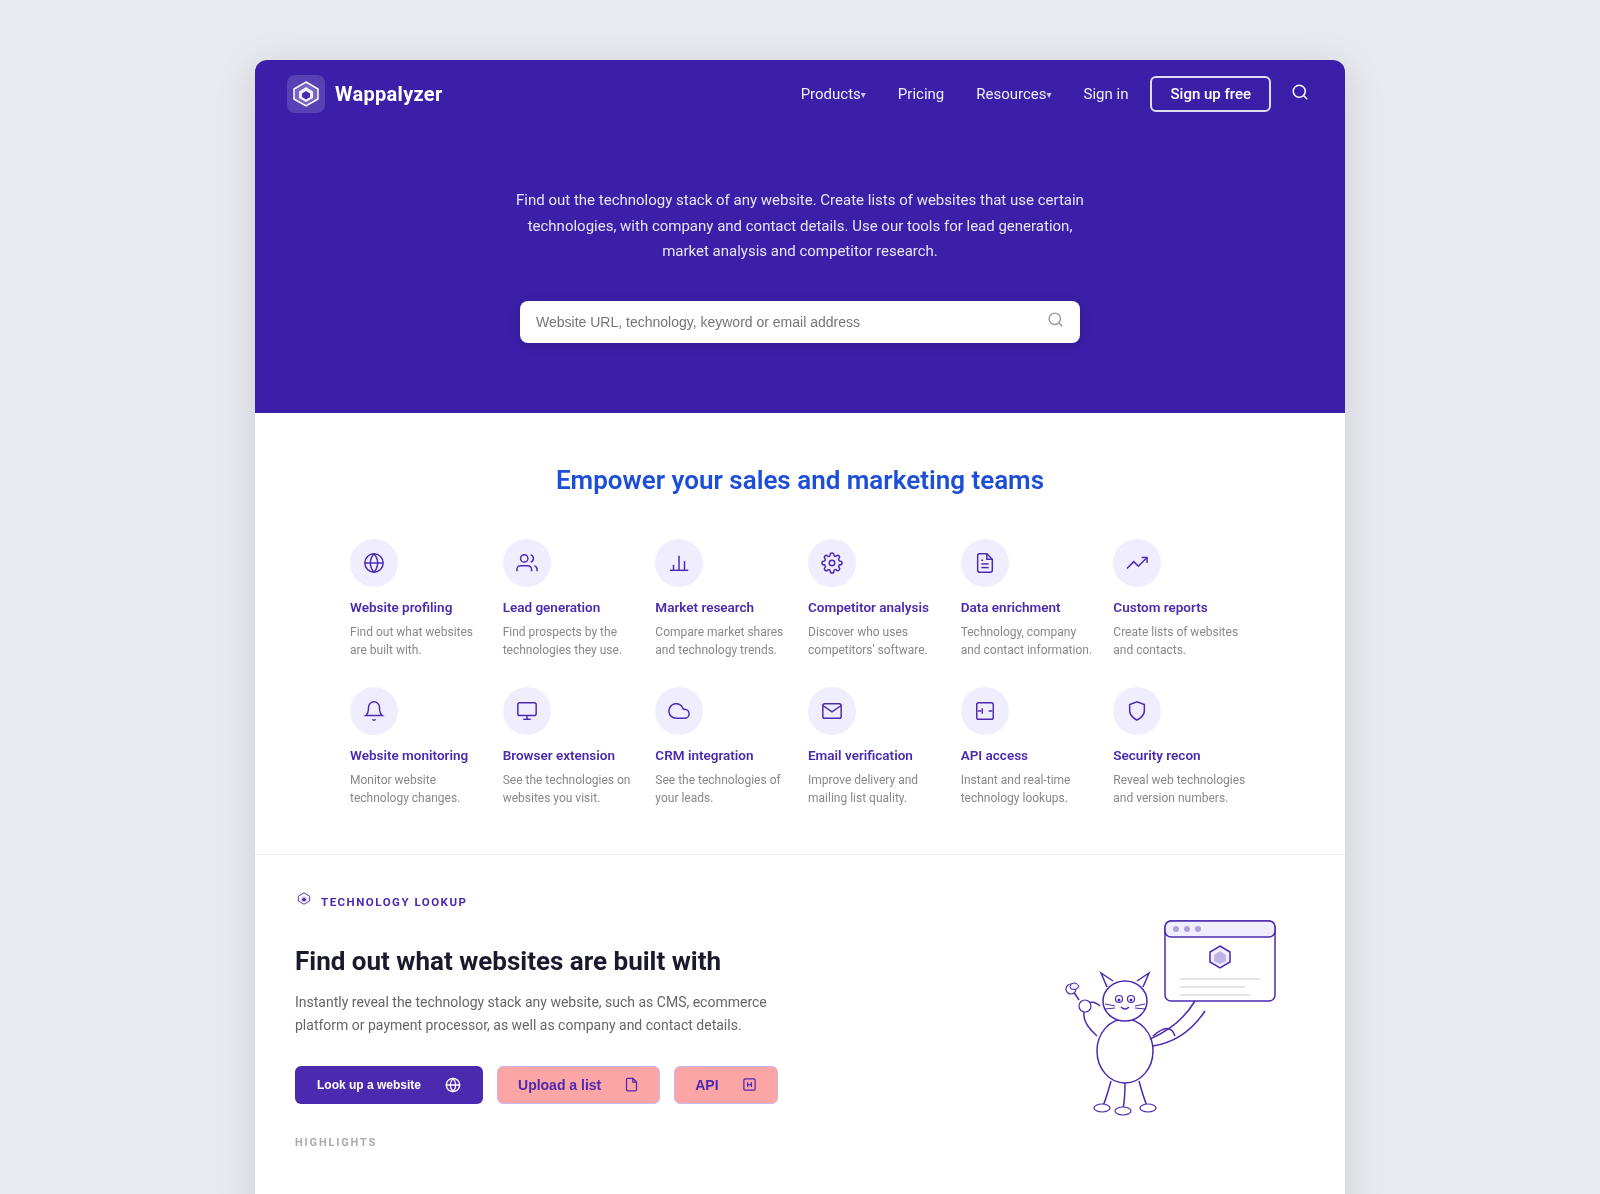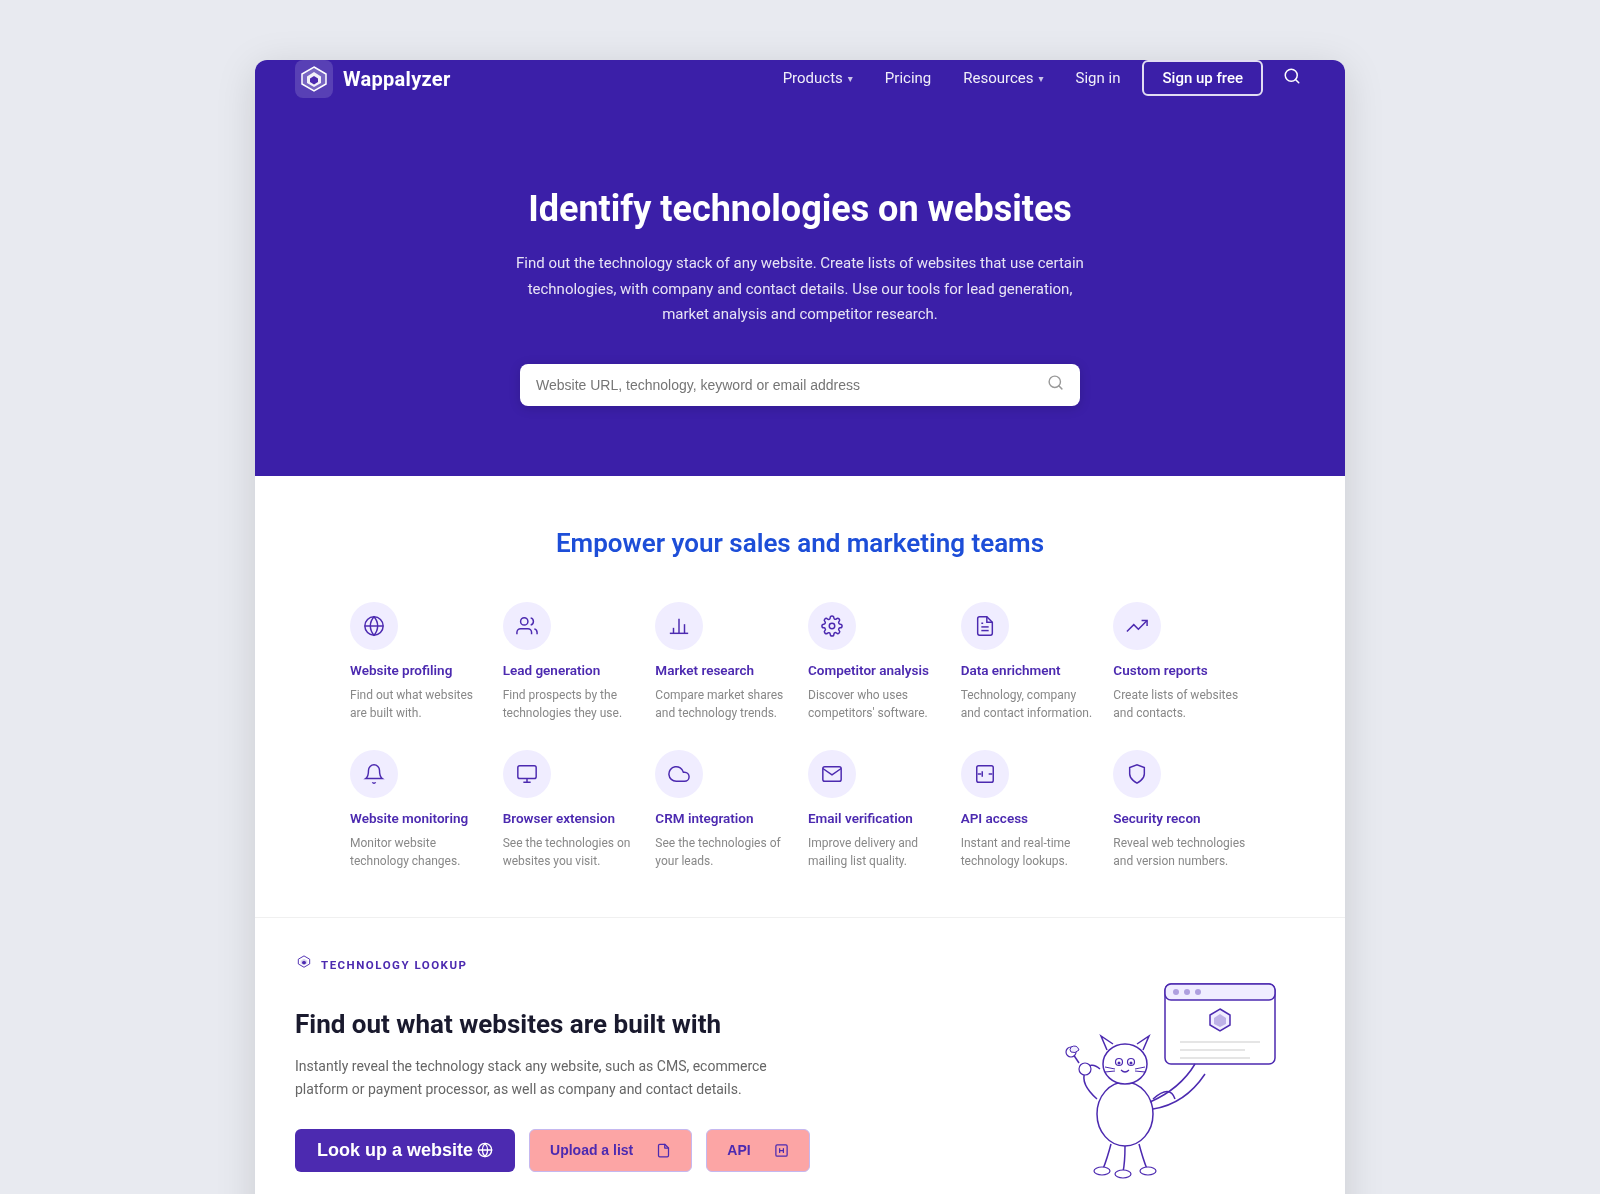--- a/index.html
+++ b/index.html
@@ -15,24 +15,24 @@
     .browser-window {
       width: 1090px;
       background: #fff;
       border-radius: 12px;
       overflow: hidden;
       box-shadow: 0 8px 40px rgba(0,0,0,0.13);
     }
     
     .navbar {
       background: #3b1fa8;
-      padding: 0 40px;
+      padding: 0 32px;
       height: 68px;
       display: flex;
-      align-items: flex-start;
+      align-items: center;
       gap: 0;
     }
     .logo-area {
       display: flex;
       align-items: center;
       gap: 10px;
       margin-right: auto;
     }
     .logo-icon {
       width: 38px;
@@ -49,21 +49,20 @@
       align-items: center;
       gap: 4px;
     }
     .nav-link {
       color: rgba(255,255,255,0.92);
       font-size: 15px;
       padding: 8px 14px;
       cursor: pointer;
       display: flex;
       align-items: center;
-      gap: 5px;
       border-radius: 6px;
       transition: background 0.15s;
     }
     .nav-link .chevron {
       font-size: 10px;
       opacity: 0.8;
     }
     .nav-signin {
       color: rgba(255,255,255,0.92);
       font-size: 15px;
@@ -235,26 +234,26 @@
       gap: 14px;
       margin-bottom: 32px;
       flex-wrap: wrap;
     }
     .btn-primary {
       background: #4c2ab0;
       color: #fff;
       border: none;
       border-radius: 6px;
       padding: 11px 22px;
-      font-size: 18px;
+      font-size: 12px;
       font-weight: 600;
       cursor: pointer;
       display: flex;
       align-items: center;
-      gap: 4px;
+      gap: 24px;
     }
     .btn-secondary {
       background: #fca5a5;
       color: #4c2ab0;
       border: 1.5px solid #c5b8f0;
       border-radius: 6px;
       padding: 10px 20px;
       font-size: 14px;
       font-weight: 600;
       cursor: pointer;
@@ -317,21 +316,20 @@
       <div class="nav-search">
         <svg width="18" height="18" viewBox="0 0 24 24" fill="none" stroke="white" stroke-width="2" stroke-linecap="round" stroke-linejoin="round">
           <circle cx="11" cy="11" r="8"></circle>
             <line x1="21" y1="21" x2="16.65" y2="16.65"></line>
         </svg>
       </div>
     </div>
   </nav>
 
   <section class="hero">
-    <h1 class="hero-title">Identify technologies on websites</h1>
     <p class="hero-subtitle">Find out the technology stack of any website. Create lists of websites that use certain technologies, with company and contact details. Use our tools for lead generation, market analysis and competitor research.</p>
     <div class="search-bar">
       <input type="text" placeholder="Website URL, technology, keyword or email address" style="">
       <span class="search-icon-btn">
         <svg width="17" height="17" viewBox="0 0 24 24" fill="none" stroke="#999" stroke-width="2" stroke-linecap="round" stroke-linejoin="round">
           <circle cx="11" cy="11" r="8"></circle>
             <line x1="21" y1="21" x2="16.65" y2="16.65"></line>
         </svg>
       </span>
     </div>

